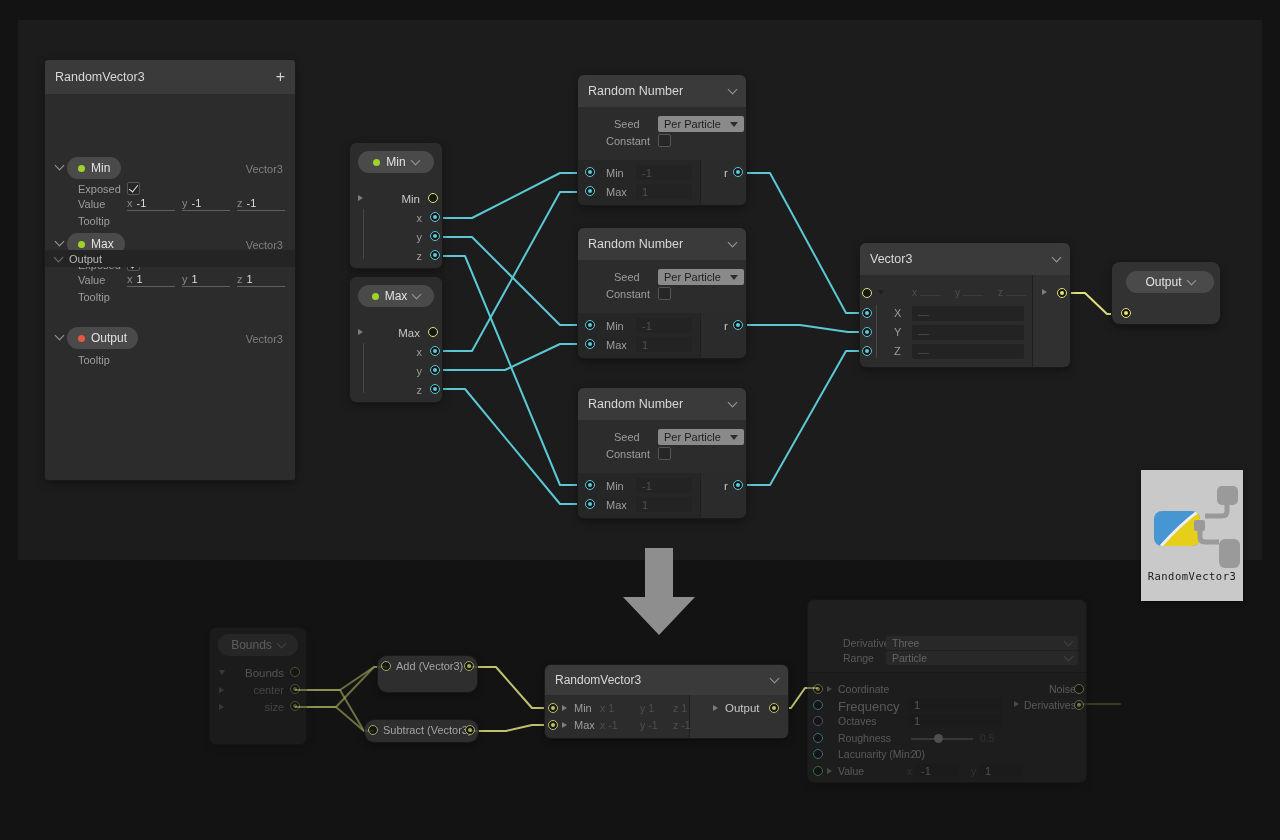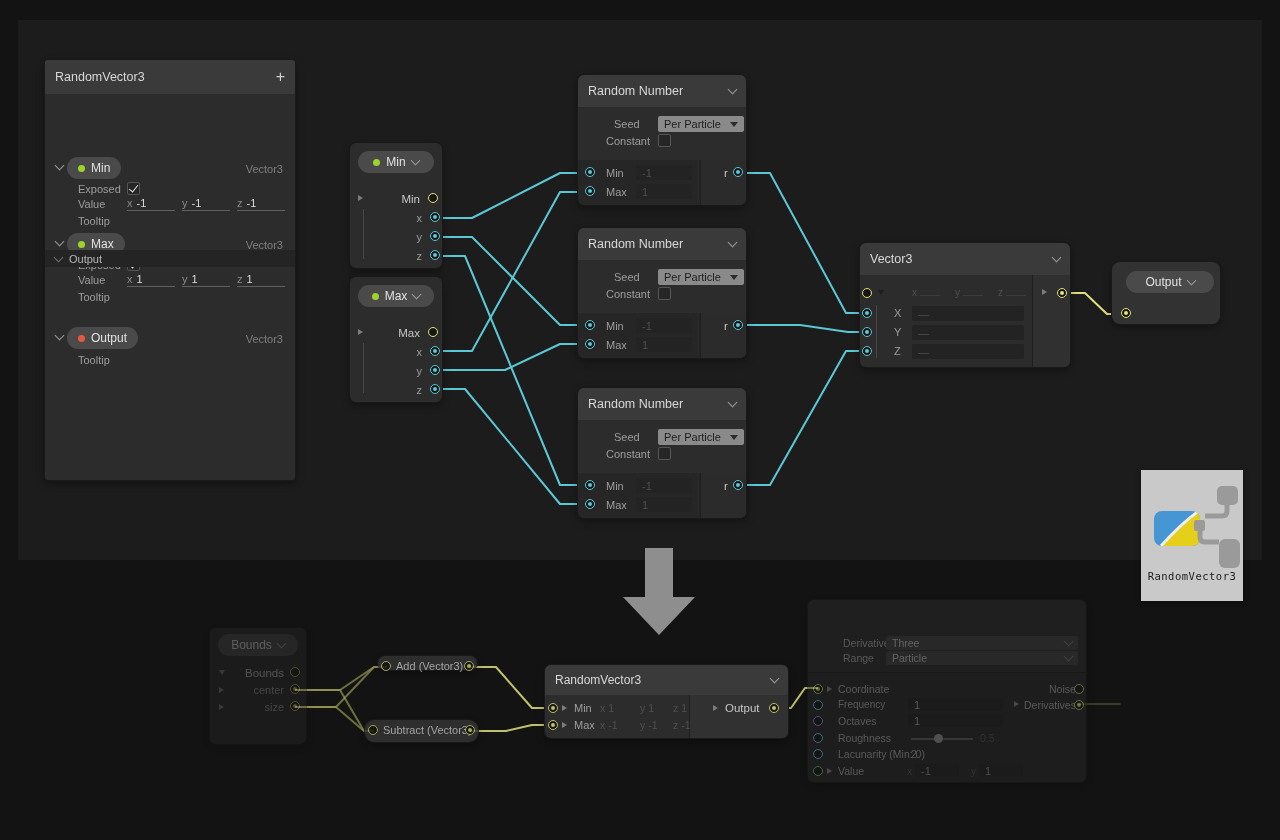--- a/index.html
+++ b/index.html
@@ -373,21 +373,21 @@
     <span class="lbl-b abs" style="right:22px;top:39px;">Bounds</span>
     <span class="port hollow c-olive abs" style="left:80px;top:39px;"></span>
     <span class="tri-r abs" style="left:9px;top:59px;"></span>
     <span class="lbl abs" style="right:22px;top:56px;">center</span>
     <span class="port c-olive abs" style="left:80px;top:56px;"></span>
     <span class="tri-r abs" style="left:9px;top:76px;"></span>
     <span class="lbl abs" style="right:22px;top:73px;">size</span>
     <span class="port c-olive abs" style="left:80px;top:73px;"></span>
   </div>
 
-  <div class="node" style="left:378px;top:656px;width:99px;height:14px;border-radius:9px;background:#333;opacity:.85;">
+  <div class="node" style="left:378px;top:656px;width:99px;height:36px;border-radius:9px;background:#333;opacity:.85;">
     <span class="port hollow c-olive abs" style="left:3px;top:5px;"></span>
     <span class="abs" style="left:18px;top:4px;font-size:11px;color:#bdbdbd;white-space:nowrap;">Add (Vector3)</span>
     <span class="port c-olive abs" style="left:86px;top:5px;"></span>
   </div>
 
   <div class="node" style="left:365px;top:720px;width:113px;height:22px;border-radius:9px;background:#333;opacity:.85;">
     <span class="port hollow c-olive abs" style="left:3px;top:5px;"></span>
     <span class="abs" style="left:18px;top:4px;font-size:11px;color:#bdbdbd;white-space:nowrap;">Subtract (Vector3)</span>
     <span class="port c-olive abs" style="left:100px;top:5px;"></span>
   </div>
@@ -429,21 +429,21 @@
     <div class="sec-split" style="top:72px;"></div>
     <div class="abs" style="left:0;top:73px;right:0;bottom:0;background:#282828;border-radius:0 0 6px 6px;"></div>
 
     <span class="port c-olive abs" style="left:5px;top:84px;"></span>
     <span class="tri-r abs" style="left:19px;top:86px;"></span>
     <span class="lbl abs" style="left:30px;top:83px;font-size:10.5px;">Coordinate</span>
     <span class="lbl abs" style="left:241px;top:83px;font-size:10.5px;">Noise</span>
     <span class="port hollow c-olive abs" style="left:266px;top:84px;"></span>
 
     <span class="port hollow c-cyan abs" style="left:5px;top:100px;"></span>
-    <span class="lbl abs" style="left:30px;top:99px;font-size:10px;">Frequency</span>
+    <span class="lbl abs" style="left:30px;top:99px;font-size:13px;">Frequency</span>
     <div class="fld abs" style="left:100px;top:98px;width:95px;height:13px;">
         <span style="color:#9a9a9a;">1</span>
       </div>
     <span class="tri-r abs" style="left:206px;top:101px;"></span>
     <span class="lbl abs" style="left:216px;top:99px;font-size:10.5px;">Derivatives</span>
     <span class="port c-olive abs" style="left:266px;top:100px;"></span>
 
     <span class="port hollow c-purple abs" style="left:5px;top:116px;"></span>
     <span class="lbl abs" style="left:30px;top:115px;font-size:10.5px;">Octaves</span>
     <div class="fld abs" style="left:100px;top:114px;width:95px;height:13px;">

